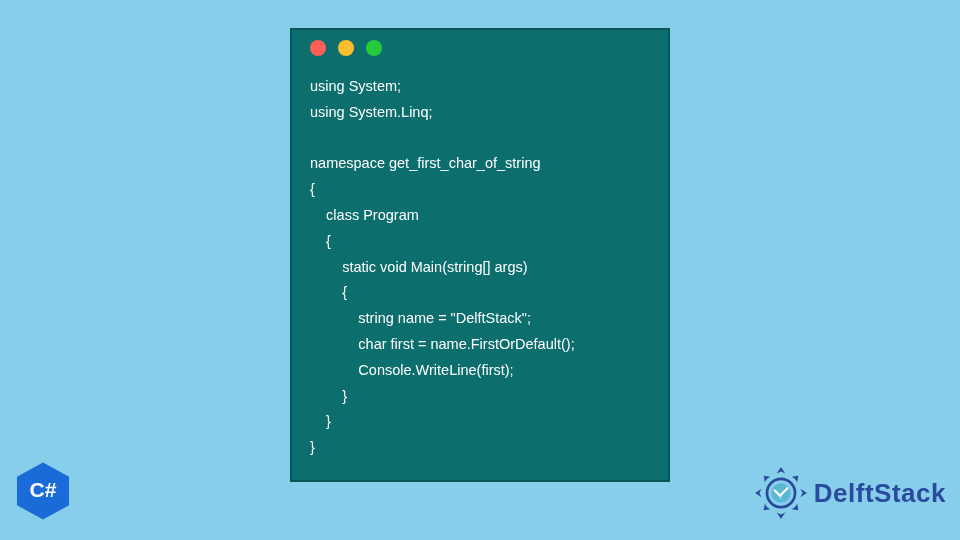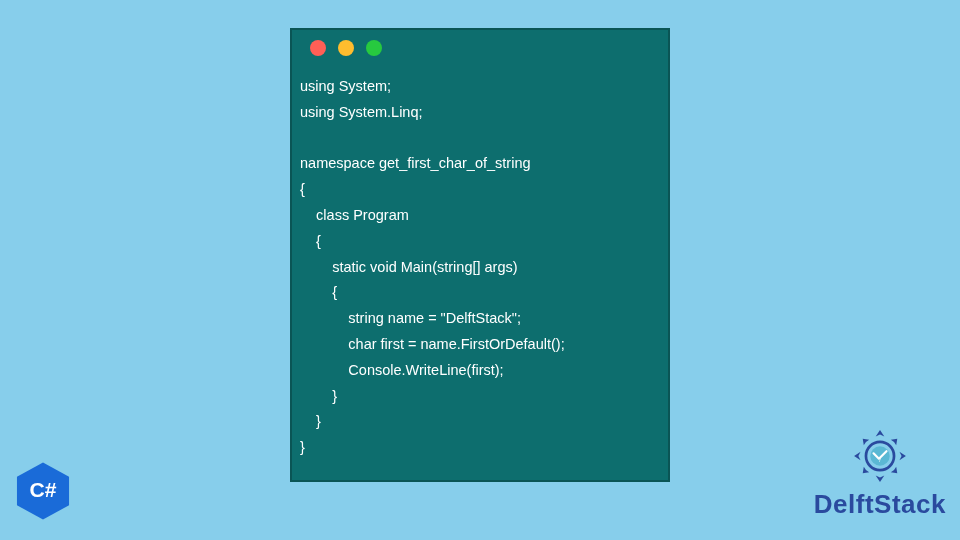--- a/index.html
+++ b/index.html
@@ -29,21 +29,21 @@
   }
   .dot {
     width: 16px;
     height: 16px;
     border-radius: 50%;
   }
   .dot-red { background: #ff5f56; }
   .dot-yellow { background: #ffbd2e; }
   .dot-green { background: #27c93f; }
   .code-area {
-    padding: 8px 18px 18px 8px;
+    padding: 8px 18px 18px 18px;
     color: #ffffff;
     font-family: Arial, Helvetica, sans-serif;
     font-size: 14.5px;
     line-height: 1.78;
     white-space: pre;
   }
   .csharp-badge {
     position: absolute;
     left: 12px;
     bottom: 18px;
@@ -51,21 +51,20 @@
     height: 62px;
   }
   .csharp-badge svg { width: 100%; height: 100%; }
   .delft-logo {
     position: absolute;
     right: 14px;
     bottom: 20px;
     display: flex;
     align-items: center;
     gap: 6px;
-    flex-direction: column;
   }
   .delft-logo .emblem { width: 54px; height: 54px; }
   .delft-logo .brand {
     color: #2a4a9e;
     font-size: 26px;
     font-weight: 600;
     letter-spacing: 0.5px;
   }
 </style>
 </head>

